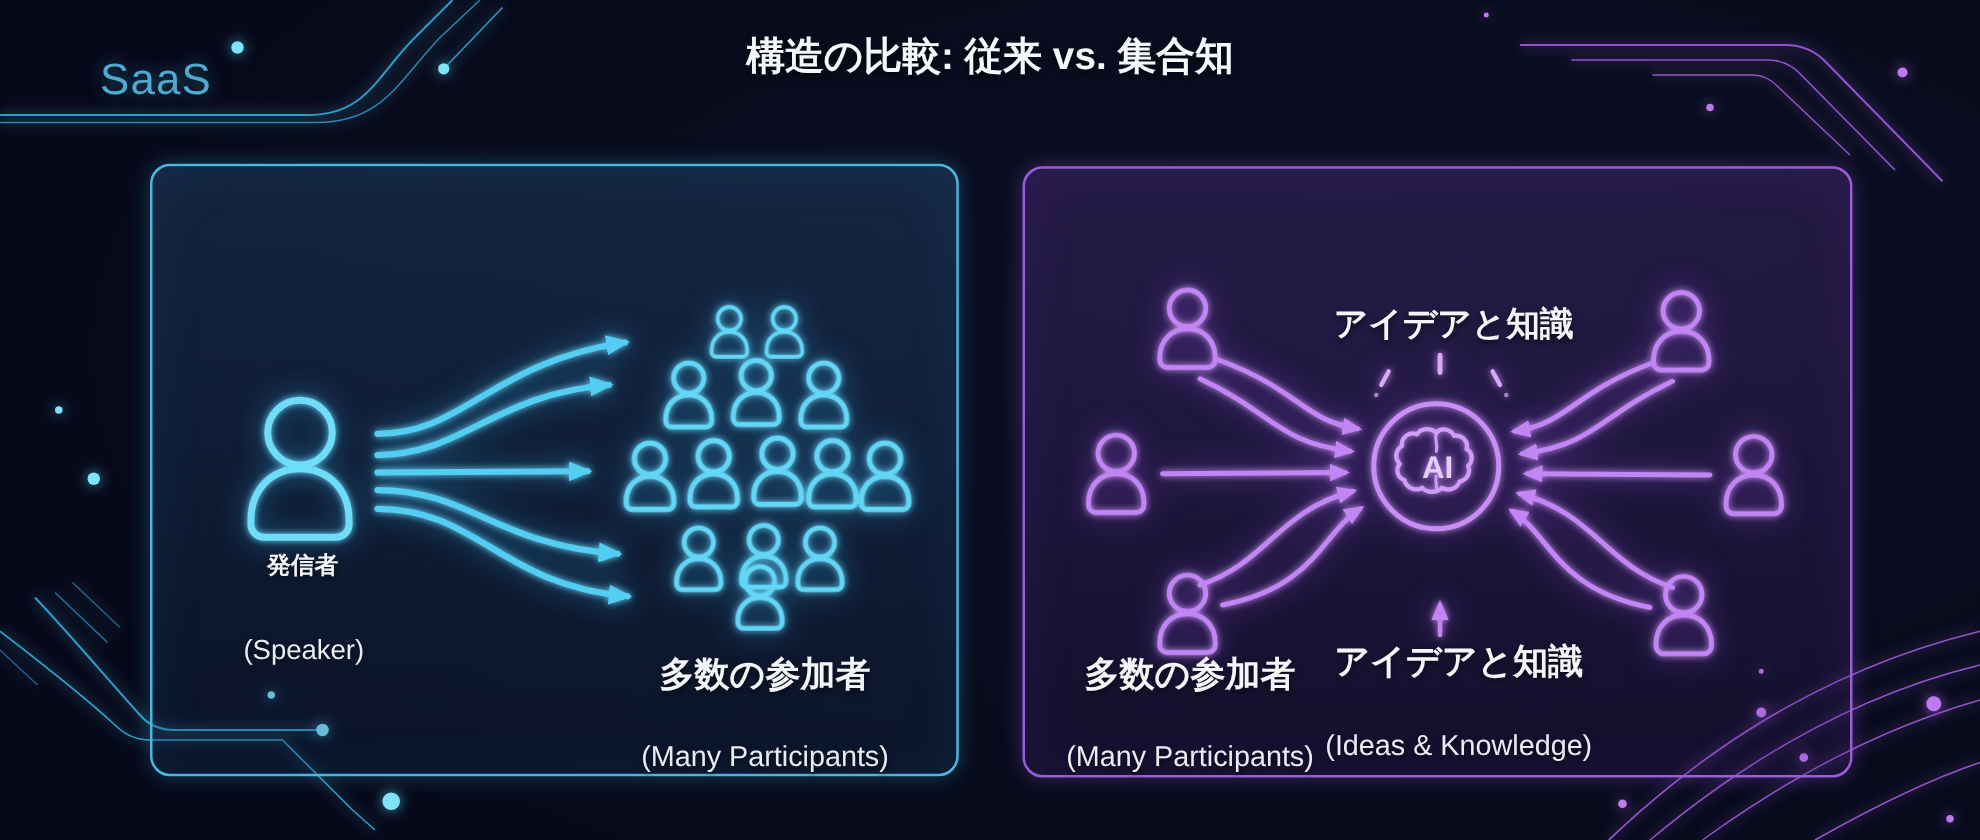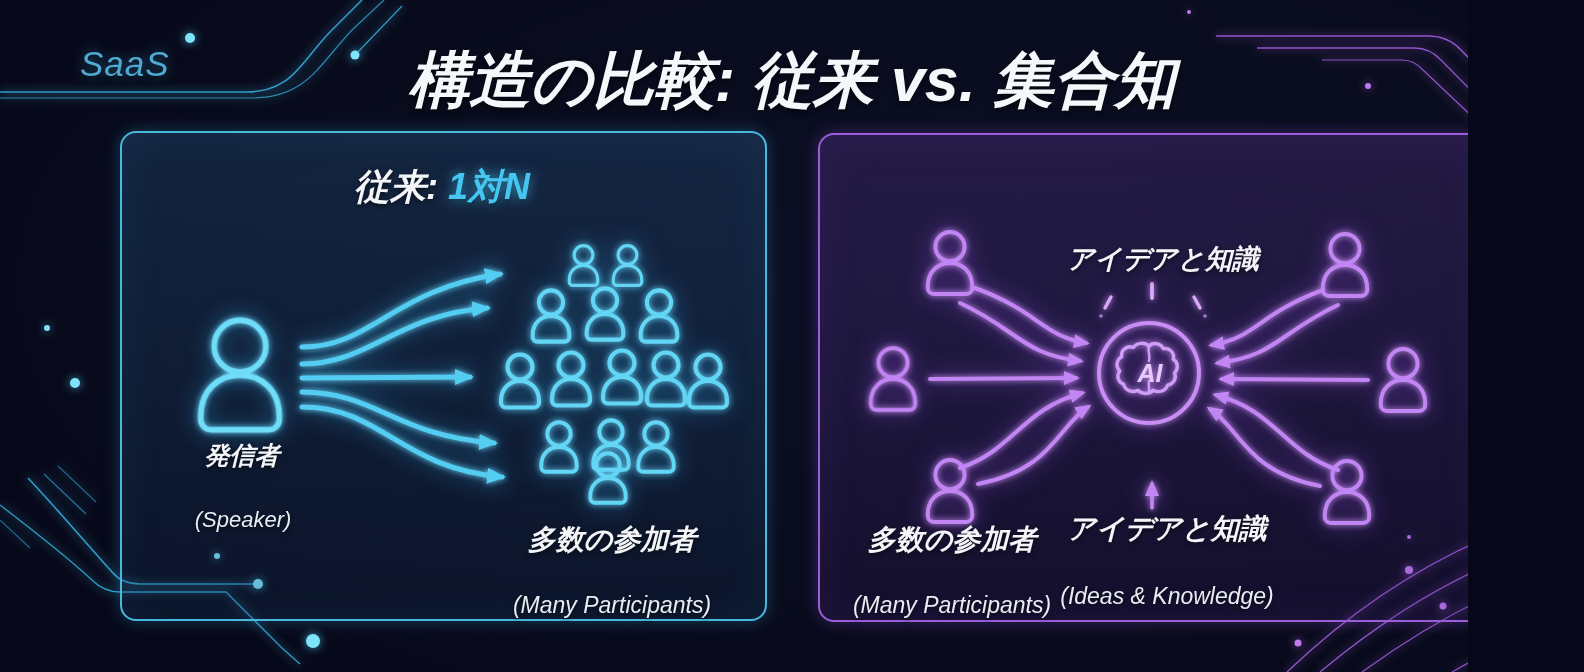--- a/index.html
+++ b/index.html
@@ -1,20 +1,19 @@
 <!DOCTYPE html>
 <html><head>
 <meta charset="utf-8">
 <style>
   html,body{margin:0;padding:0;background:#06081a;}
   .canvas{
-    position:relative;width:1468px;height:672px;overflow:hidden;
+    position:relative;width:1584px;height:672px;overflow:hidden;
     background:radial-gradient(1100px 520px at 68% 42%, #0c1026 0%, #090c1d 60%, #07091a 100%);
     font-family:"Liberation Sans","DejaVu Sans",sans-serif;
-    font-style:italic;
   }
   svg{position:absolute;left:0;top:0;}
   .deco,.art{width:1584px;height:672px;pointer-events:none;}
 
   
   .g-cyan{filter:drop-shadow(0 0 3px rgba(110,220,255,.95)) drop-shadow(0 0 11px rgba(45,170,230,.55));}
   .g-purple{filter:drop-shadow(0 0 3px rgba(215,155,255,.95)) drop-shadow(0 0 11px rgba(160,80,240,.55));}
   .g-deco-c{filter:drop-shadow(0 0 5px rgba(80,200,240,.8));}
   .g-deco-p{filter:drop-shadow(0 0 5px rgba(185,105,250,.8));}
 
@@ -30,36 +29,36 @@
     border:2px solid #9a5fd8;
     background:linear-gradient(180deg, rgba(125,72,195,.22), rgba(66,34,115,.18));
     box-shadow:0 0 16px rgba(160,90,240,.32), inset 0 0 46px rgba(150,80,230,.09);
   }
 
   .brand{
     position:absolute;left:80px;top:44px;font-size:35px;letter-spacing:1px;
     color:#4fa9d2;text-shadow:0 0 12px rgba(70,180,220,.5), 0 2px 3px rgba(0,0,0,.5);
   }
   .title{
-    position:absolute;left:792px;top:40px;transform:translateX(-50%);
-    font-size:61px;font-weight:bold;color:#f5f7fb;white-space:nowrap;
+    position:absolute;left:792px;top:24px;transform:translateX(-50%);
+    font-size:31px;font-weight:bold;color:#f5f7fb;white-space:nowrap;
     text-shadow:0 3px 6px rgba(0,0,0,.65);
   }
   .hdr{position:absolute;transform:translateX(-50%);font-size:36px;font-weight:bold;white-space:nowrap;
        color:#f3f5f9;text-shadow:0 2px 5px rgba(0,0,0,.6);}
   .hdr-left{left:442px;top:163px;}
   .hdr-right{left:1146px;top:165px;}
   .hl-c{color:#45c6f2;text-shadow:0 0 12px rgba(70,200,245,.75), 0 2px 4px rgba(0,0,0,.5);}
   .hl-p{color:#a97ef2;text-shadow:0 0 12px rgba(170,120,245,.8), 0 2px 4px rgba(0,0,0,.5);}
 
   .lbl{position:absolute;transform:translateX(-50%);white-space:nowrap;text-align:left;}
   .jp{font-weight:bold;color:#f3f5f9;text-shadow:0 2px 5px rgba(0,0,0,.6);}
   .en{font-weight:normal;color:#e9edf3;text-shadow:0 2px 4px rgba(0,0,0,.55);margin-top:38px;}
 
-  #lbl-speaker-jp{left:242px;top:439px;font-size:25px;}
+  #lbl-speaker-jp{left:242px;top:439px;font-size:19px;}
   #lbl-speaker-en{left:243px;top:469px;font-size:22px;}
   #lbl-crowd-jp{left:612px;top:521px;font-size:28px;}
   #lbl-crowd-en{left:612px;top:554px;font-size:23px;}
   #lbl-ideas-top{left:1163px;top:241px;font-size:27px;}
   #lbl-ai-persona{left:1158px;top:440px;font-size:27px;}
   #lbl-r-crowd-jp{left:952px;top:521px;font-size:28px;}
   #lbl-r-crowd-en{left:952px;top:554px;font-size:23px;}
   #lbl-r-ideas-jp{left:1167px;top:510px;font-size:28px;}
   #lbl-r-ideas-en{left:1167px;top:545px;font-size:23px;}
 </style>
@@ -193,23 +192,20 @@
         <path d="M1105,308 l6,-11" stroke-width="3.4"></path>
         <path d="M1152,298 l0,-14" stroke-width="3.8"></path>
         <path d="M1200,308 l-6,-11" stroke-width="3.4"></path>
         <circle cx="1101" cy="316" r="1.8" fill="#d9a9f9" stroke="none" opacity=".7"></circle>
         <circle cx="1205" cy="316" r="1.8" fill="#d9a9f9" stroke="none" opacity=".7"></circle>
       </g>
       <path d="M1152,508 L1152,484" fill="none" stroke="#c285f4" stroke-width="3.6" stroke-linecap="round" marker-end="url(#ap)"></path>
     </g>
   </svg>
 
-  <div class="hdr hdr-left">
-    <span>従来: </span><span class="hl-c">1対N</span>
-  </div>
 
   <div class="lbl jp" id="lbl-speaker-jp">発信者</div>
   <div class="lbl en" id="lbl-speaker-en">(Speaker)</div>
   <div class="lbl jp" id="lbl-crowd-jp">多数の参加者</div>
   <div class="lbl en" id="lbl-crowd-en">(Many Participants)</div>
 
   <div class="lbl jp" id="lbl-ideas-top">アイデアと知識</div>
   <div class="lbl jp" id="lbl-r-crowd-jp">多数の参加者</div>
   <div class="lbl en" id="lbl-r-crowd-en">(Many Participants)</div>
   <div class="lbl jp" id="lbl-r-ideas-jp">アイデアと知識</div>

